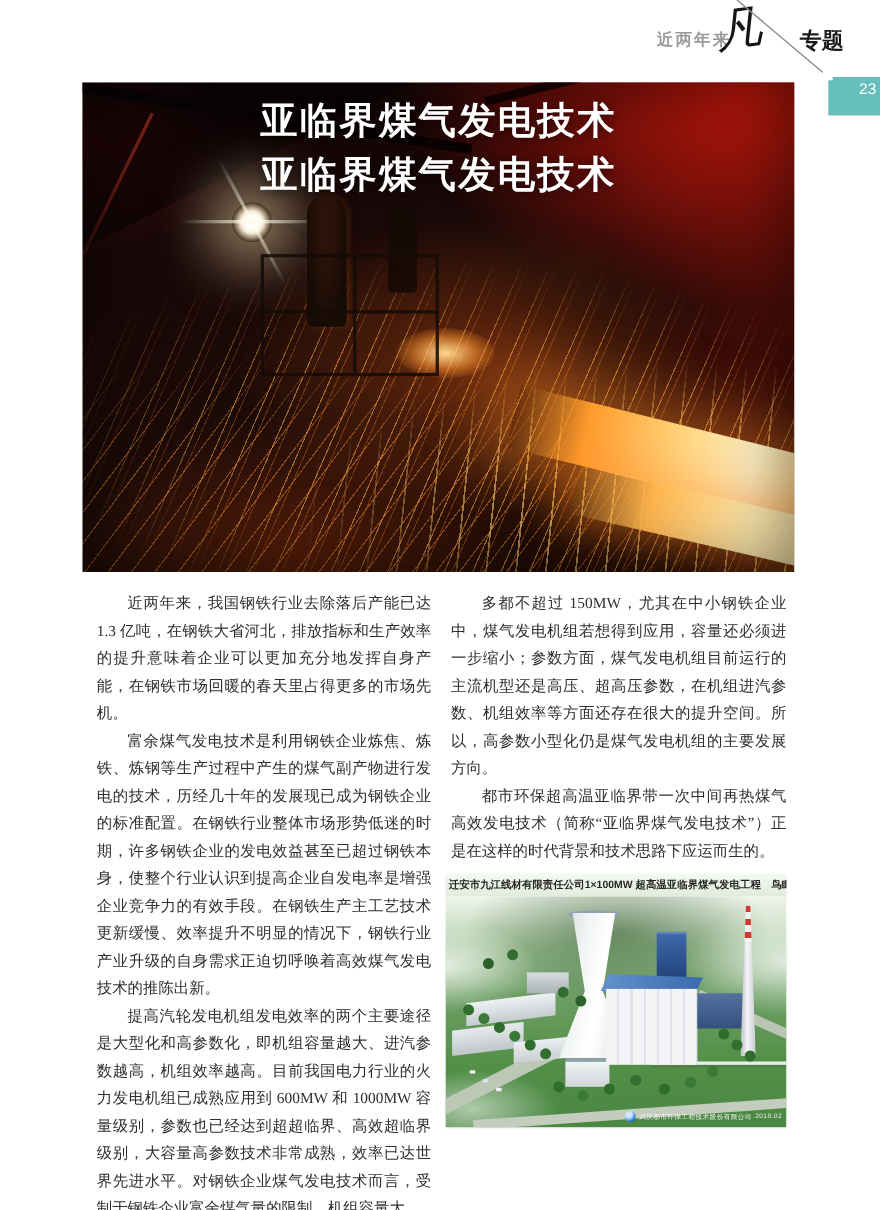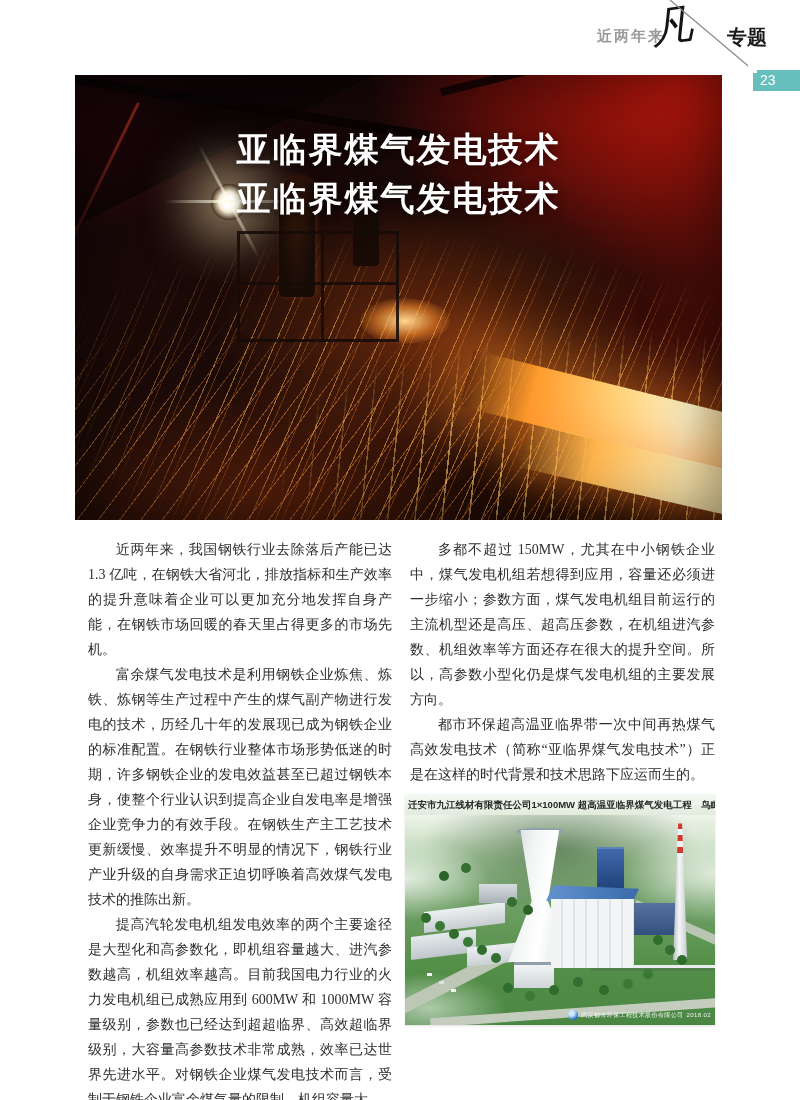--- a/index.html
+++ b/index.html
@@ -7,22 +7,22 @@
         font-family:"Liberation Serif","DejaVu Serif",serif;}
 
   
   .logo-text{position:absolute;left:597px;top:27px;font-size:15px;font-weight:700;
              color:#9a9a9a;letter-spacing:2px;font-family:"Liberation Sans",sans-serif;}
   .logo-mark{position:absolute;left:650px;top:6px;font-size:42px;line-height:42px;color:#141414;
              font-family:"DejaVu Serif",serif;font-style:italic;transform:rotate(-8deg);}
   .diag-svg{position:absolute;left:663px;top:0;}
   .section-label{position:absolute;left:727px;top:24px;font-size:20px;font-weight:700;color:#1b1b1b;}
   .corner-sq{position:absolute;left:748px;top:64px;width:9px;height:9px;background:#ffffff;z-index:3;}
-  .page-badge{position:absolute;left:753px;top:70px;width:47px;height:21px;background:#66bfbc;
-              color:#fff;font-size:14px;line-height:21px;padding-left:7px;box-sizing:border-box;
+  .page-badge{position:absolute;left:753px;top:70px;width:47px;height:35px;background:#66bfbc;
+              color:#fff;font-size:14px;line-height:21px;padding-left:28px;box-sizing:border-box;
               font-family:"Liberation Sans",sans-serif;z-index:2;}
 
   
   .hero{position:absolute;left:75px;top:75px;width:647px;height:445px;margin:0;overflow:hidden;
     background:
       radial-gradient(ellipse 420px 260px at 94% 2%, rgba(198,24,12,.95), rgba(150,18,10,.6) 45%, rgba(60,8,6,0) 75%),
       radial-gradient(ellipse 240px 420px at 100% 45%, rgba(125,16,10,.5), transparent 70%),
       radial-gradient(ellipse 200px 150px at 0% 12%, rgba(115,18,24,.45), transparent 70%),
       radial-gradient(ellipse 300px 190px at 55% 58%, rgba(232,92,22,.38), transparent 72%),
       radial-gradient(ellipse 280px 170px at 30% 96%, rgba(205,72,18,.30), transparent 75%),
@@ -68,21 +68,21 @@
   .worker1{left:31.5%;top:23%;width:36px;height:120px;border-radius:18px 18px 5px 5px;
     background:radial-gradient(ellipse at 50% 18%, #2a1309 28%, #170b06 72%);
     box-shadow:2px 0 6px rgba(255,120,40,.18);}
   .worker2{left:43%;top:25%;width:26px;height:80px;border-radius:13px 13px 4px 4px;
     background:#150a06;opacity:.9;}
   .railing{left:25%;top:35%;width:25%;height:25%;border:3px solid rgba(22,11,8,.88);box-sizing:border-box;}
   .railing::before{content:'';position:absolute;left:52%;top:0;bottom:0;width:3px;background:rgba(22,11,8,.88);}
   .railing::after{content:'';position:absolute;left:0;right:0;top:46%;height:3px;background:rgba(22,11,8,.88);}
   .hero-title{left:0;right:0;top:11px;text-align:center;color:#ffffff;font-weight:700;
     font-size:34px;line-height:49px;letter-spacing:2px;font-family:"Liberation Sans","DejaVu Sans",sans-serif;
-    text-shadow:0 2px 10px rgba(0,0,0,.6);z-index:5;margin-top:39px;}
+    text-shadow:0 2px 10px rgba(0,0,0,.6);z-index:5;}
   .hero-title span{position:static;display:block;}
 
   
   .col{position:absolute;top:537px;width:304px;font-size:14px;line-height:25px;
        text-align:justify;color:#2e2e2e;}
   .col-left{left:88px;}
   .col-right{left:410px;width:305px;}
   .col p{margin:0;text-indent:2em;}
 
   

